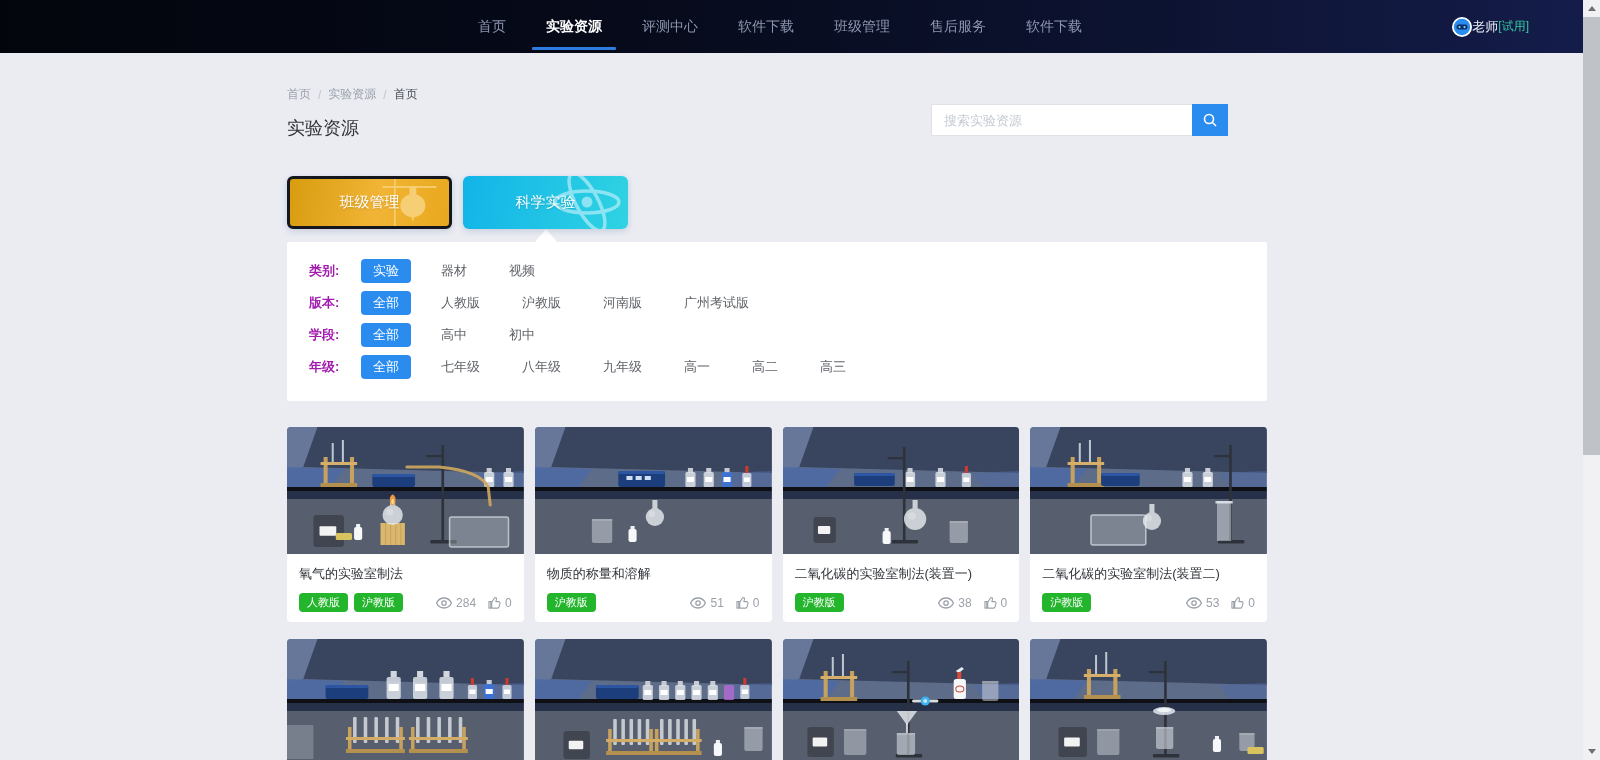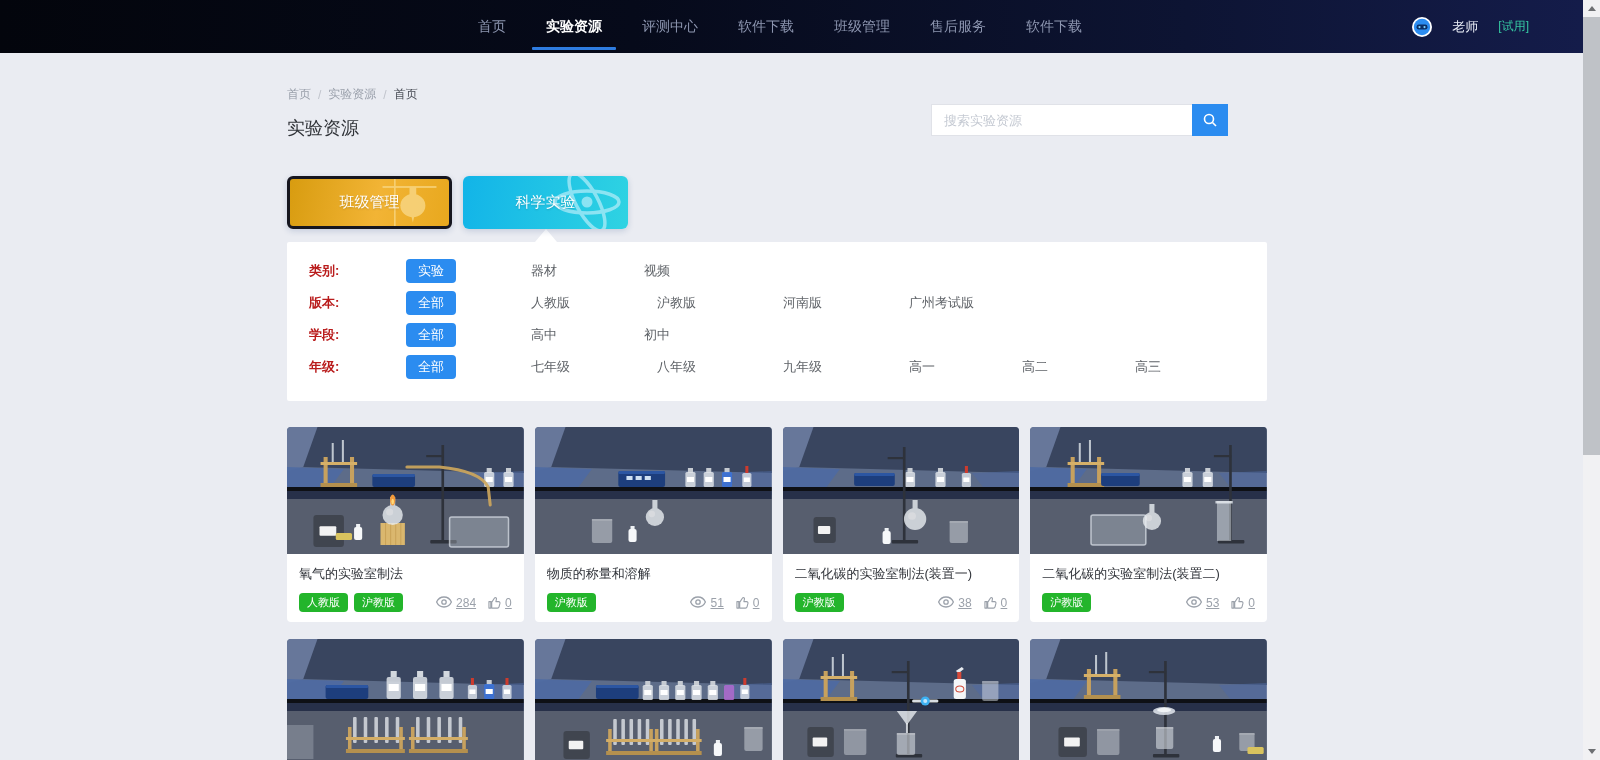--- a/index.html
+++ b/index.html
@@ -12,21 +12,21 @@
   .topnav{
     height:53px;margin-right:17px;position:relative;
     background:linear-gradient(90deg,#03050c 0%,#060a1a 40%,#0d1433 75%,#141c4a 100%);
   }
   .nav-menu{position:absolute;left:462px;top:0;height:100%;display:flex;gap:8px;}
   .nav-item{position:relative;height:100%;display:flex;align-items:center;padding:0 16px;
     color:#8d96b0;font-size:14px;cursor:pointer;white-space:nowrap;}
   .nav-item.active{color:#ffffff;font-weight:bold;}
   .nav-item.active::after{content:"";position:absolute;left:2px;right:2px;bottom:3px;height:3px;
     background:#2e7ce0;border-radius:1px;}
-  .nav-user{position:absolute;right:54px;top:0;height:100%;display:flex;align-items:center;gap:20px;cursor:pointer;}
+  .nav-user{position:absolute;right:54px;top:0;height:100%;display:flex;align-items:center;gap:0;cursor:pointer;}
   .avatar{width:20px;height:20px;display:block;}
   .user-name{color:#e8ecf5;font-size:13px;}
   .user-badge{color:#35c9a2;font-size:12px;}
   
   .page{width:980px;margin-left:287px;}
   .header{position:relative;}
   .crumbs{padding-top:33px;font-size:12px;color:#9aa0ab;display:flex;gap:7px;align-items:center;}
   .crumb{cursor:pointer;}
   .crumb.last{color:#4a4e57;}
   .sep{color:#c0c4cc;}
@@ -47,35 +47,35 @@
   .cat-label{position:relative;z-index:1;text-shadow:0 1px 2px rgba(0,0,0,.18);}
   .cat-physics{background:linear-gradient(100deg,#2e7ae8,#1356cc);}
   .cat-chemistry{background:linear-gradient(100deg,#d89c10,#f2b435 55%,#e8a81e);border:3px solid #16161f;}
   .cat-biology{background:linear-gradient(100deg,#6cc32f,#45a31c);}
   .cat-science{background:linear-gradient(100deg,#12b4e8,#2fd3e2);}
   .pointer{width:0;height:0;border-left:11px solid transparent;border-right:11px solid transparent;
     border-bottom:13px solid #ffffff;margin-left:248px;}
   
   .filter-panel{background:#ffffff;border-radius:2px;padding:17px 22px 14px 22px;}
   .f-row{display:flex;align-items:center;margin-bottom:8px;min-height:24px;flex-wrap:wrap;}
-  .f-label{width:52px;font-size:13px;color:#b91c1c;font-weight:bold;flex:none;}
+  .f-label{width:52px;font-size:13px;color:#a21caf;font-weight:bold;flex:none;}
   .f-opt{font-size:13px;color:#5f6368;margin-right:18px;cursor:pointer;padding:4px 12px;
-    border-radius:4px;line-height:16px;margin-left:45px;}
+    border-radius:4px;line-height:16px;}
   .f-opt.sel{background:#2b8cf0;color:#fff;}
   
   .grid{margin-top:26px;display:grid;grid-template-columns:repeat(4,1fr);gap:17px 11px;}
   .card{background:#fff;border-radius:4px;overflow:hidden;cursor:pointer;}
   .thumb{width:100%;height:127px;display:block;}
   .card-body{padding:12px 12px 10px 12px;}
   .card-title{font-size:13px;color:#32353b;line-height:15px;white-space:nowrap;overflow:hidden;}
   .card-foot{margin-top:12px;display:flex;align-items:center;justify-content:space-between;}
   .tags{display:flex;gap:6px;}
   .tag{background:#23b52b;color:#fff;font-size:11px;padding:3px 8px;border-radius:4px;line-height:13px;}
   .stats{display:flex;align-items:center;gap:12px;color:#9ba1aa;font-size:12px;}
-  .stat{display:flex;align-items:flex-start;gap:4px;text-decoration:underline;}
+  .stat{display:flex;align-items:center;gap:4px;}
   .stat svg{display:block;}
   
   .scrollbar{position:absolute;top:0;right:0;width:17px;height:760px;background:#f1f1f3;}
   .sb-btn{position:absolute;left:0;width:17px;height:17px;display:flex;align-items:center;justify-content:center;cursor:pointer;}
   .sb-up{top:0;}
   .sb-down{bottom:0;}
   .arrow-up{width:0;height:0;border-left:4px solid transparent;border-right:4px solid transparent;border-bottom:5px solid #6e7073;}
   .arrow-down{width:0;height:0;border-left:4px solid transparent;border-right:4px solid transparent;border-top:5px solid #6e7073;}
   .sb-thumb{position:absolute;top:17px;left:0;width:17px;height:438px;background:#bfc2c7;cursor:pointer;}
 </style>

